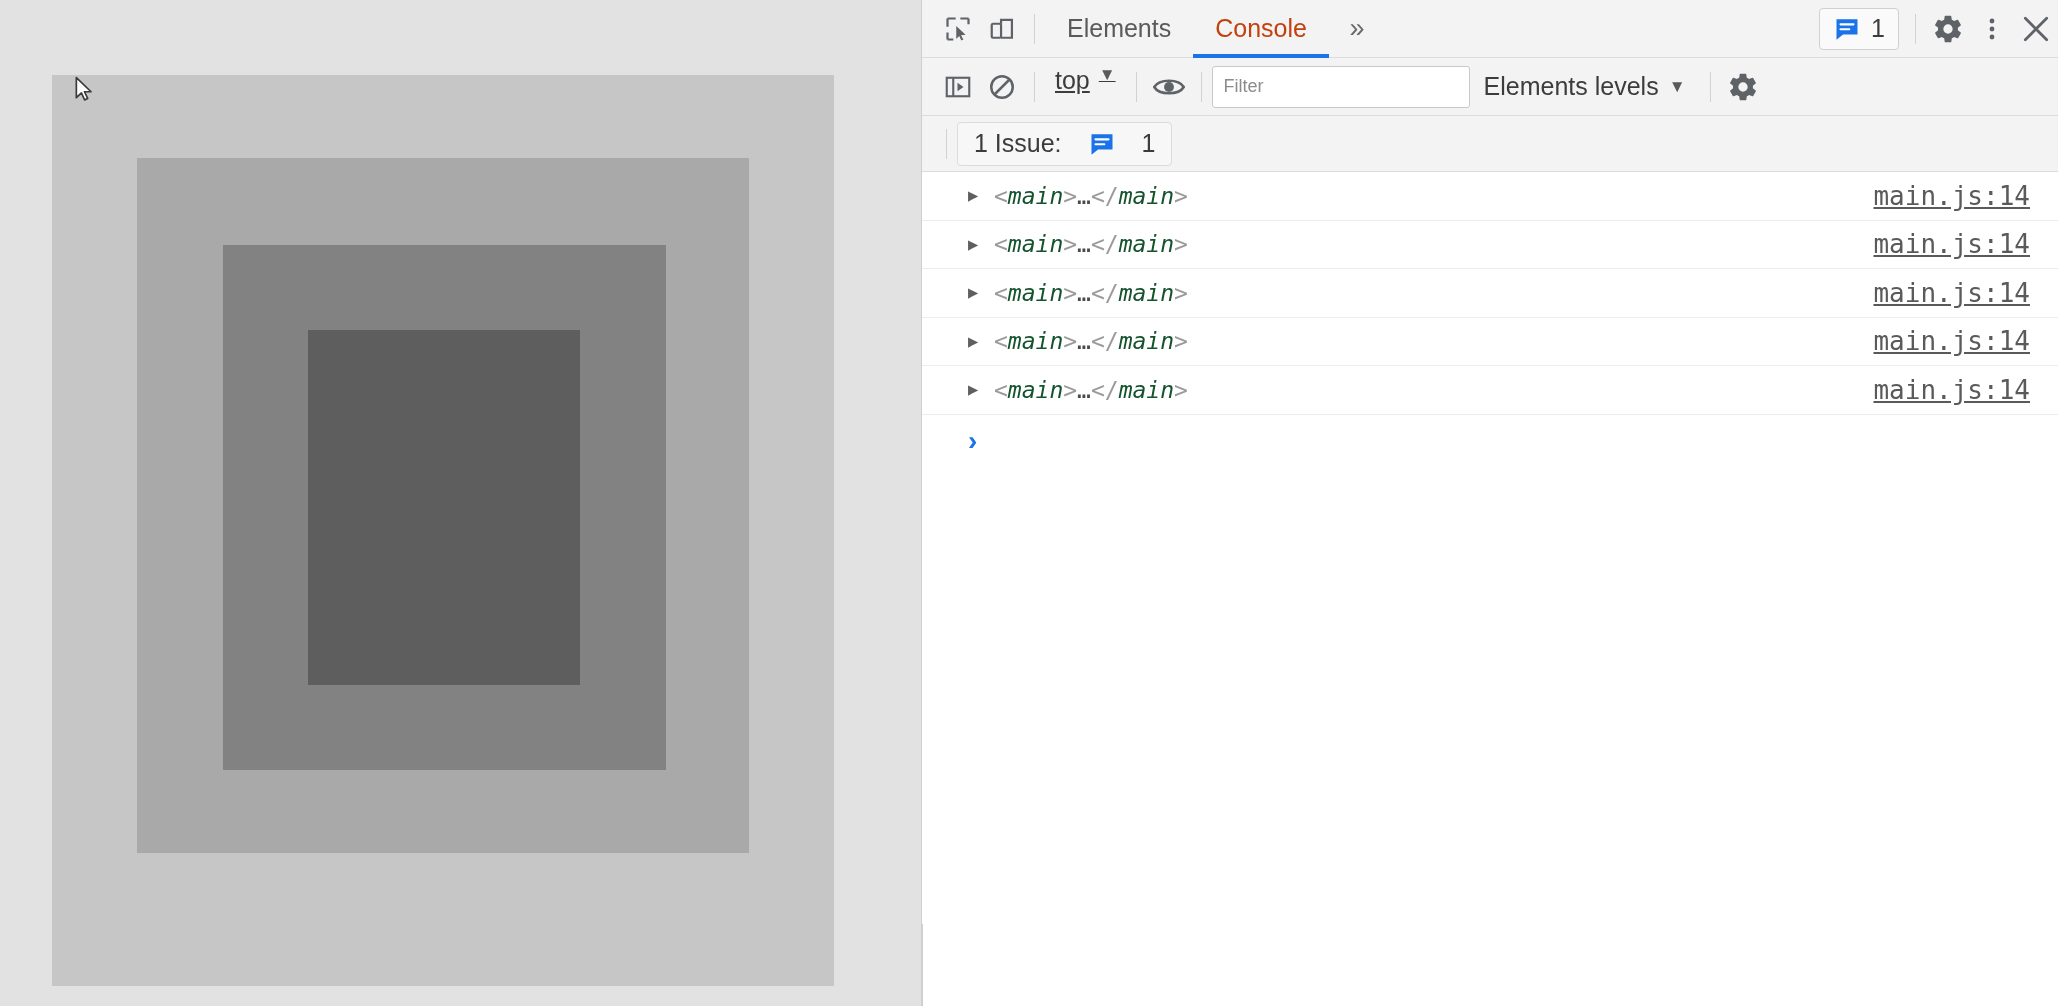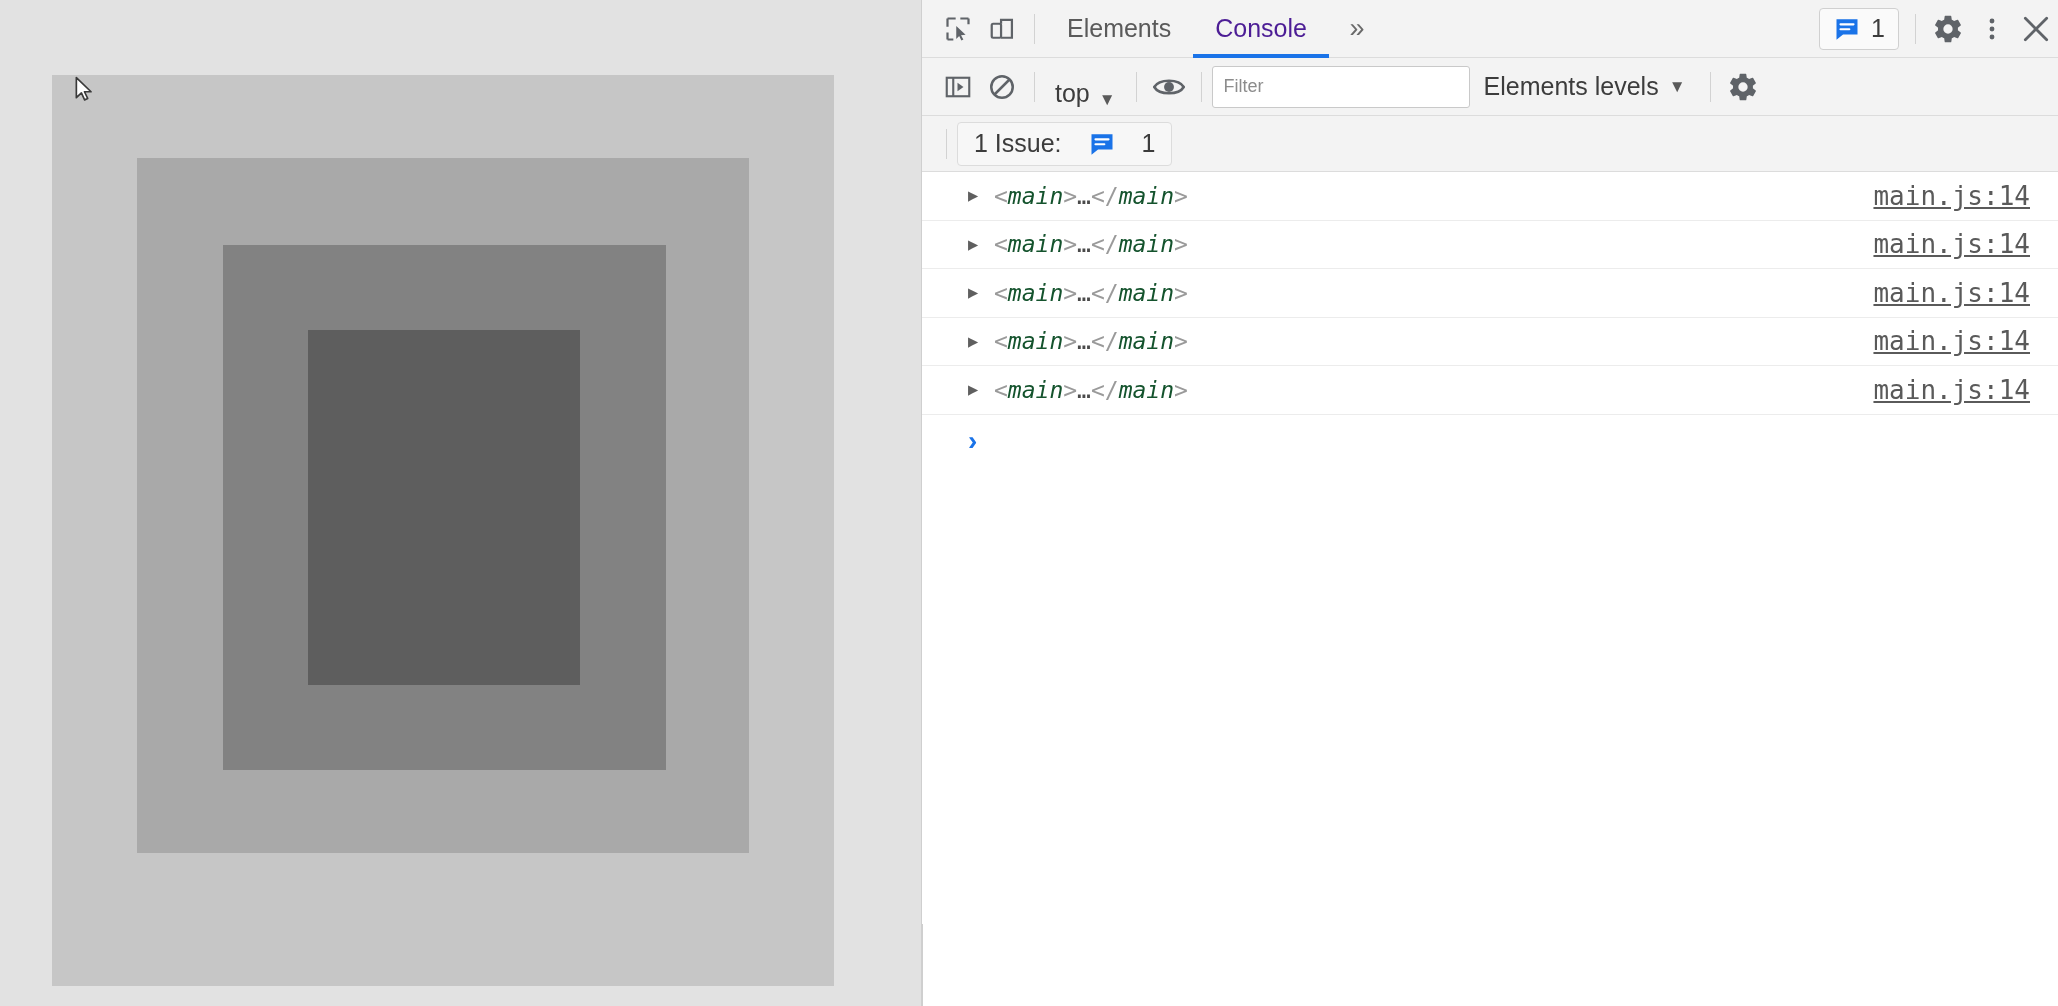--- a/index.html
+++ b/index.html
@@ -58,21 +58,21 @@
   .vsep { width: 1px; height: 30px; background: #d2d2d2; margin: 0 10px; flex: 0 0 1px; }
   .tab {
     position: relative;
     height: 58px;
     display: flex; align-items: center;
     padding: 0 22px;
     font-size: 25px;
     color: #5a5a5a;
     white-space: nowrap;
   }
-  .tab.active { color: #4c1d95; }
+  .tab.active { color: #c2410c; }
   .tab.active::after {
     content: "";
     position: absolute; left: 0; right: 0; bottom: 0;
     height: 4px; background: #1a73e8;
   }
   .more-tabs {
     display: flex; align-items: center; justify-content: center;
     width: 56px; height: 58px;
     color: #6a6a6a; font-size: 27px;
   }
@@ -89,24 +89,25 @@
 
   
   .filterbar {
     height: 58px; flex: 0 0 58px;
     background: #f3f3f3;
     border-bottom: 1px solid #dcdcdc;
     display: flex; align-items: center;
     padding: 0 10px 0 14px;
   }
   .ctx-select {
-    display: flex; align-items: flex-end; gap: 9px;
+    display: flex; align-items: flex-start; gap: 9px;
     font-size: 25px; color: #3c3c3c;
     padding: 0 10px; height: 42px;
     white-space: nowrap;
+    text-decoration: underline;
   }
   .caret { font-size: 17px; color: #5a5a5a; line-height: 1; }
   .filter-input {
     flex: 0 0 auto;
     width: 258px; height: 42px;
     border: 1px solid #c9c9c9; border-radius: 3px;
     background: #ffffff;
     font-size: 18px; color: #3c3c3c;
     padding: 0 11px;
     font-family: "Liberation Sans", sans-serif;

